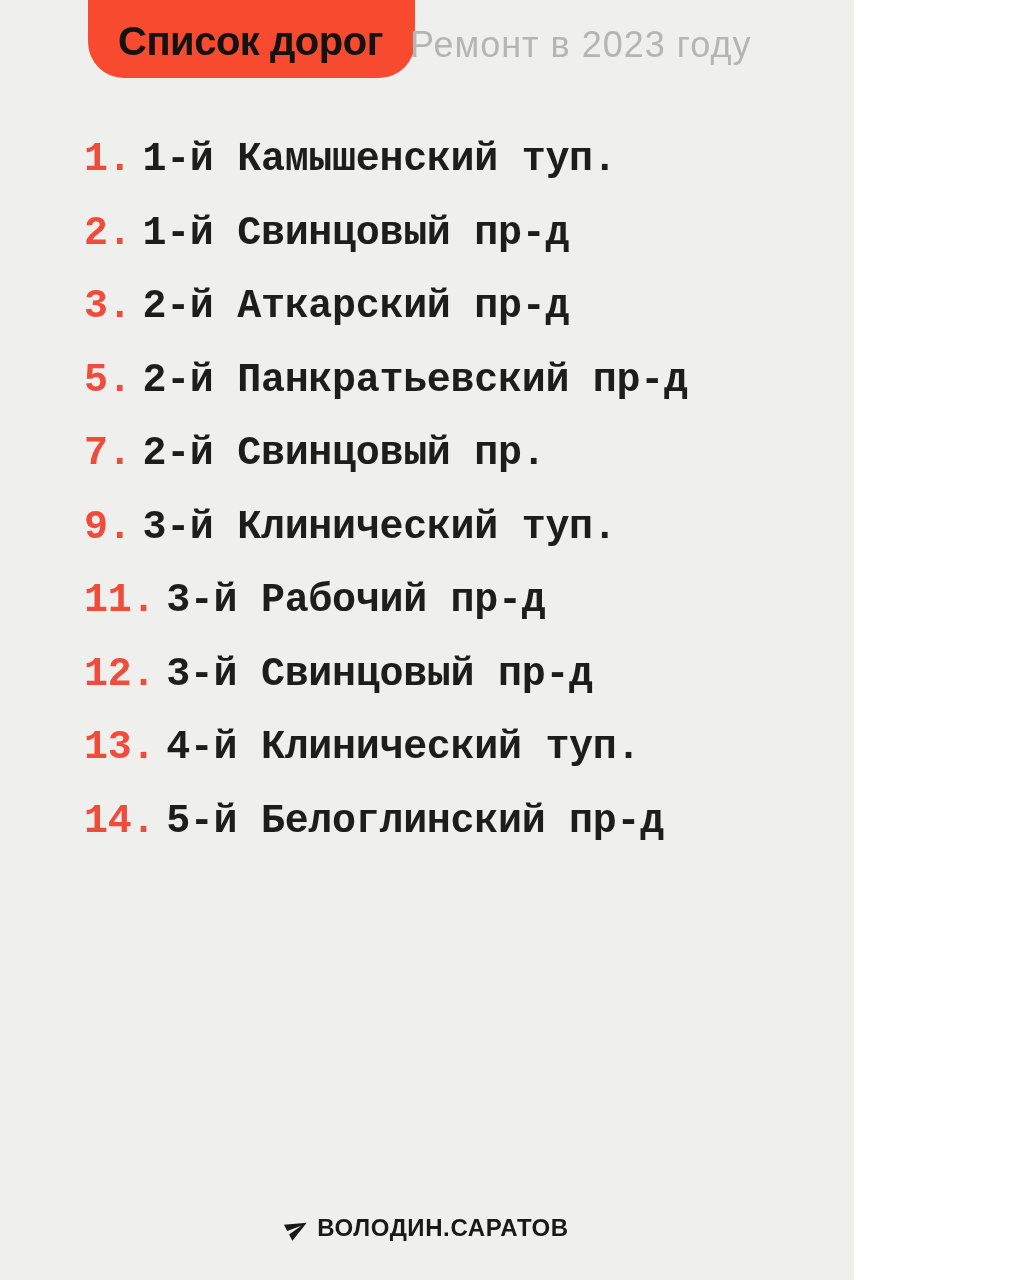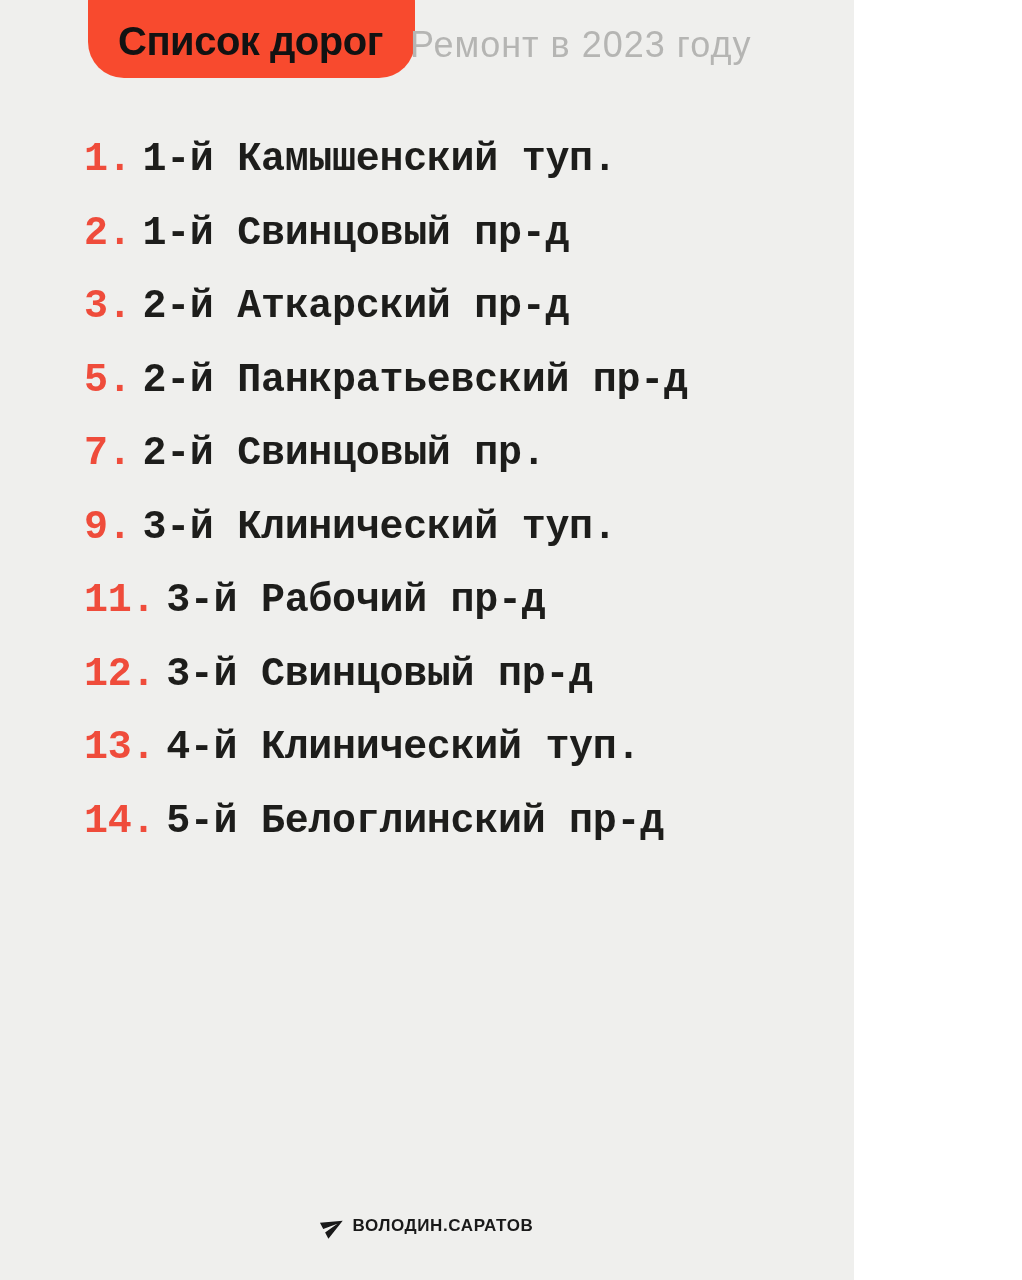--- a/index.html
+++ b/index.html
@@ -84,21 +84,21 @@
     gap: 8px;
   }
   .plane-icon {
     width: 24px;
     height: 24px;
     display: inline-flex;
     transform: rotate(-28deg);
   }
   .plane-icon svg { width: 100%; height: 100%; fill: #191919; }
   .footer-label {
-    font-size: 17px;
+    font-size: 24px;
     font-weight: 800;
     letter-spacing: 0.6px;
     color: #191919;
     white-space: nowrap;
   }
 </style>
 </head>
 <body>
 
 <div class="canvas" style="--bg: #EFEFED; --badge: #F84A2E; --num: #EF4C3B; --text: #1D1D1B; --subtitle: #B5B5B3;">

